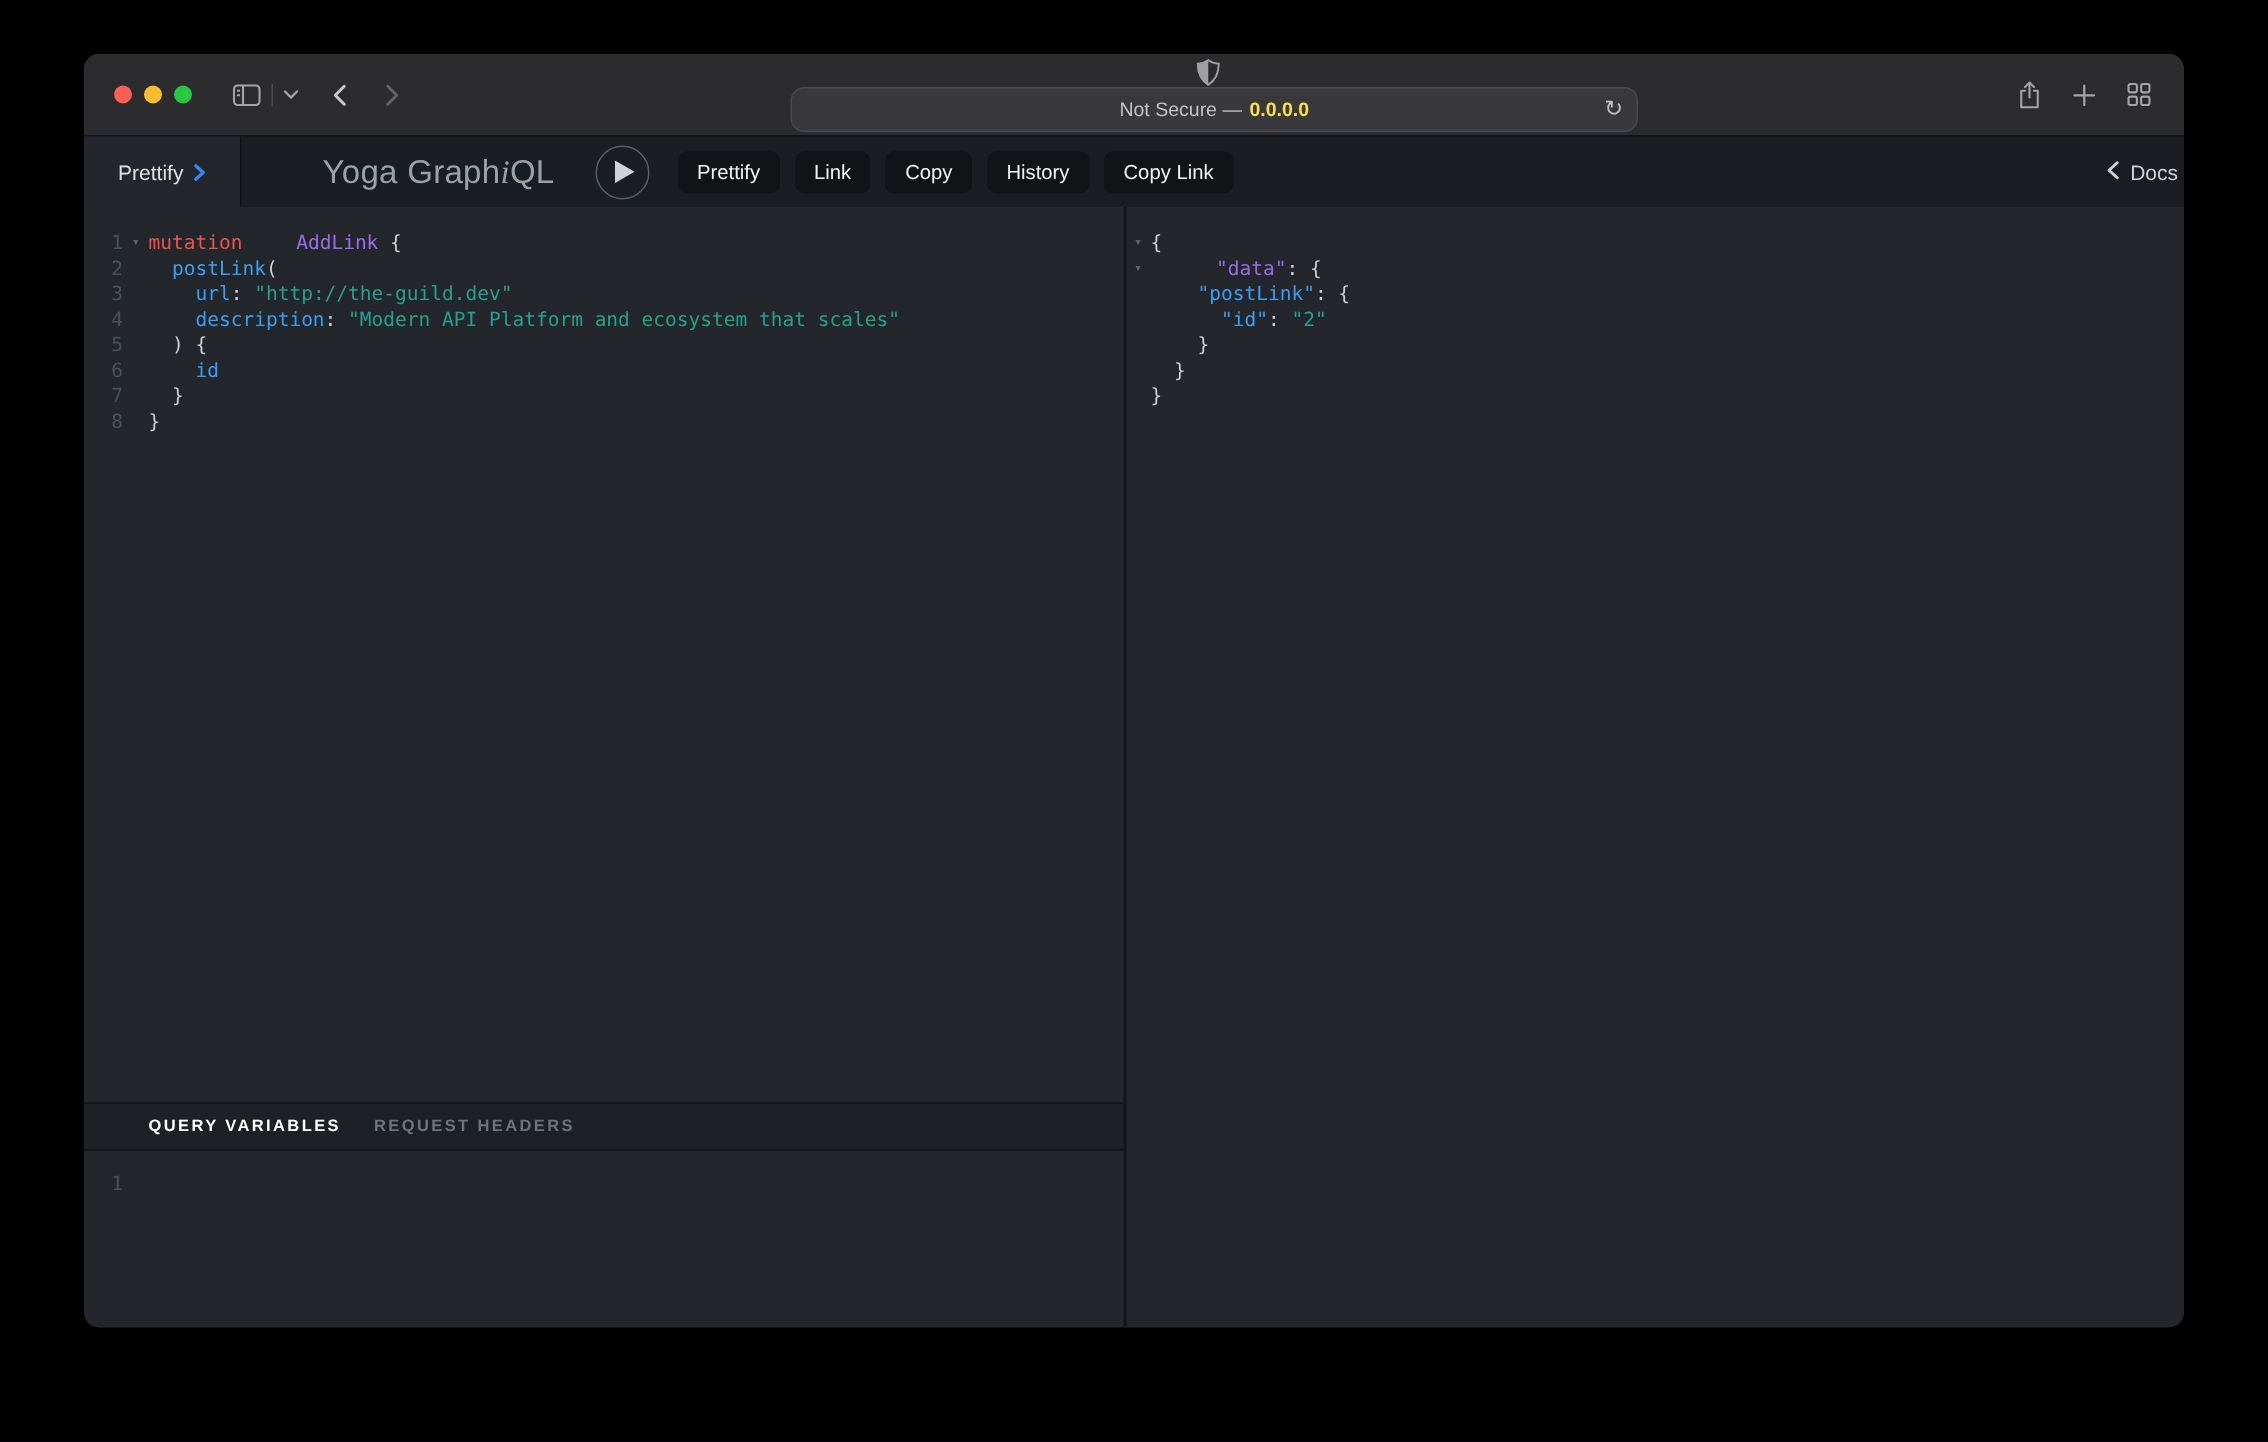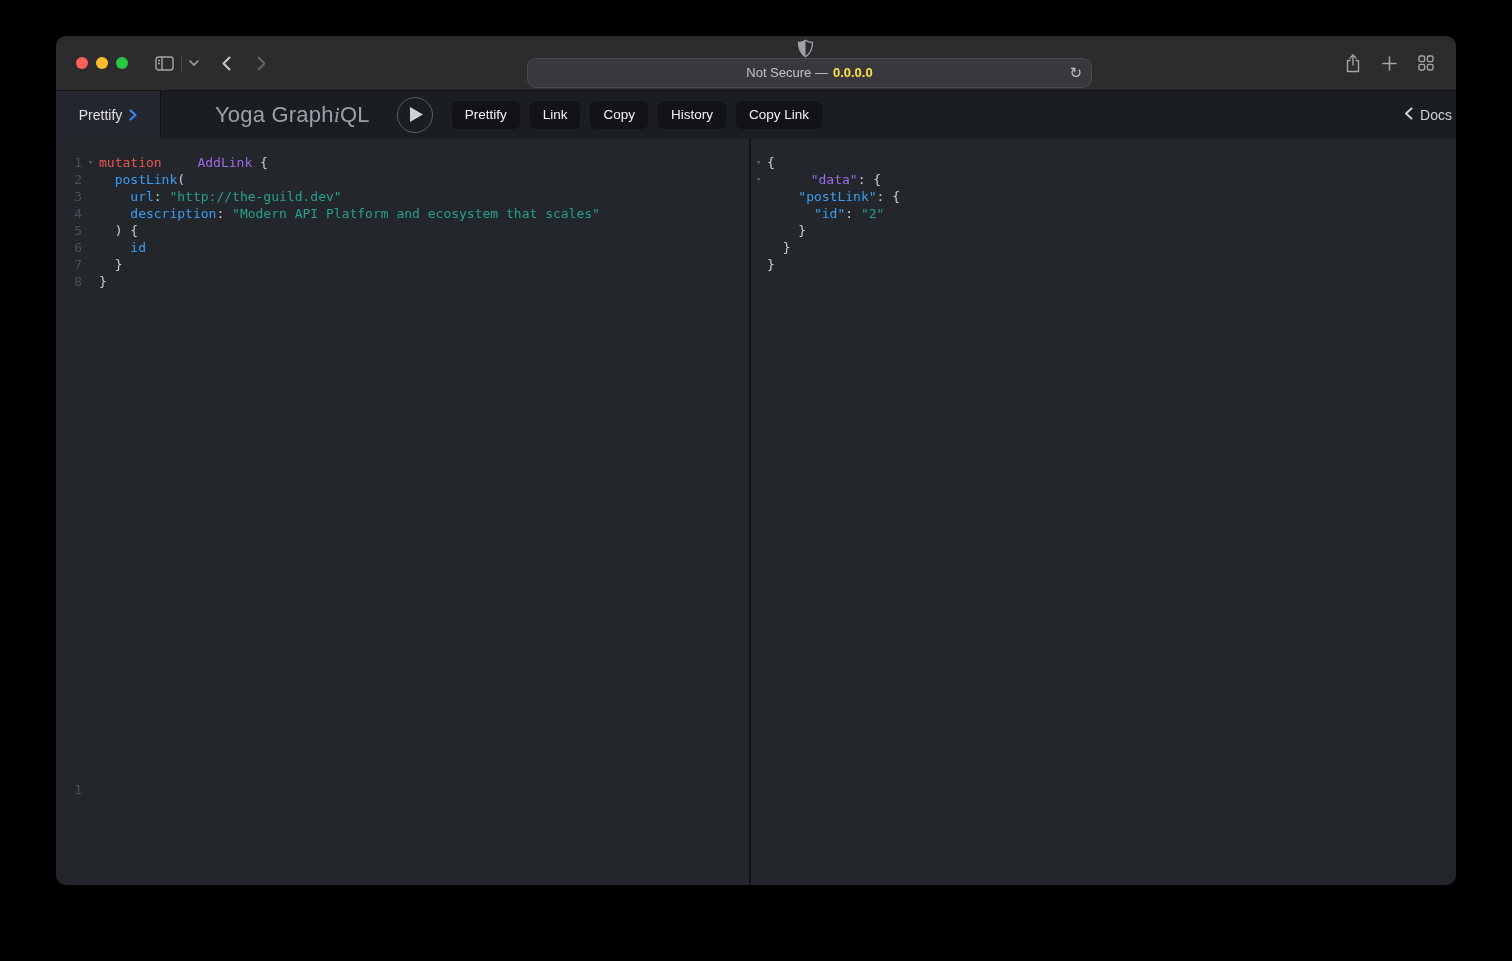--- a/index.html
+++ b/index.html
@@ -234,20 +234,24 @@
               <span class="fold"></span>
               <span class="code"><span class="tok-plain">  }</span></span>
             </div>
             <div class="code-line">
               <span class="ln">8</span>
               <span class="fold"></span>
               <span class="code"><span class="tok-plain">}</span></span>
             </div>
           </div>
       </div>
+      <div class="tabbar">
+        <span class="tab active">QUERY VARIABLES</span>
+        <span class="tab inactive">REQUEST HEADERS</span>
+      </div>
       <div class="vars-editor">
         <div class="code-line">
           <span class="ln">1</span>
         </div>
       </div>
     </div>
 
     <div class="vdivider"></div>
 
     <div class="right-col">

